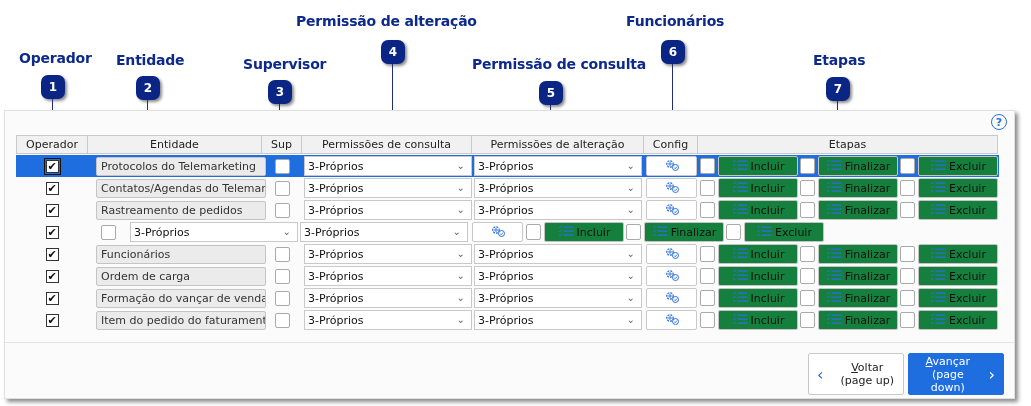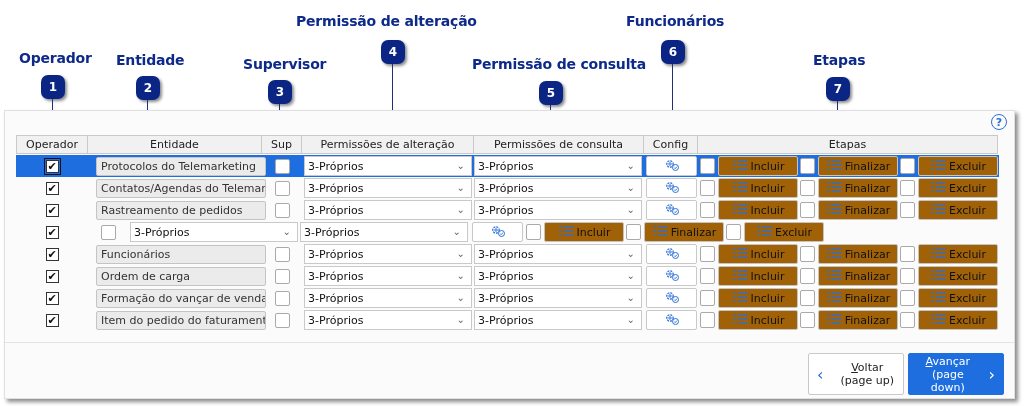--- a/index.html
+++ b/index.html
@@ -32,21 +32,21 @@
   .c-alt { width:172px; padding-left:2px; }
   .c-con { width:170px; }
   .select { height:20px; border:1px solid #c9c9c9; background:#fff; display:flex; align-items:center; padding-left:3px;
          font-size:11px; color:#111; position:relative;text-align:right; }
   .select .chev { position:absolute; right:6px; top:3px; color:#666; font-size:10px; }
   .c-cfg { width:54px; padding-left:2px; }
   .cfg-btn { width:51px; height:20px; border:1px solid #c9c9c9; background:#fff; border-radius:2px;
          display:flex; align-items:center; justify-content:center; }
   .stage { display:flex; align-items:center; }
   .stage .box { margin:0 3px 0 2px; width:15px; height:16px; }
-  .stage-btn { width:80px; height:20px; border:1px solid #c4c4c4; background:#a16207; border-radius:2px;
+  .stage-btn { width:80px; height:20px; border:1px solid #c4c4c4; background:#15803d; border-radius:2px;
          display:flex; align-items:center; justify-content:center; font-size:11px; color:#111; gap:3px; }
   .divider { position:absolute; left:5px; width:1009px; top:342px; height:1px; background:#e3e3e3; }
   .nav-btn { position:absolute; top:353px; height:42px; width:96px; border:1px solid #c9c9c9; border-radius:2px;
          display:flex; align-items:center; font-size:11px; line-height:13px; }
   .nav-btn .lbl { flex:1; text-align:center; }
   .nav-btn .arr { font-size:16px; padding:0 8px; }
   .u { text-decoration:underline; }
 </style>
 </head>
 <body>
@@ -79,22 +79,22 @@
 <div class="callout-badge" style="left:826px;top:77px;">7</div>
 <div class="callout-line" style="left:837px;top:101px;height:34px;"></div>
 
 <div class="panel"></div>
 <div class="help-icon">?</div>
 
 <div class="grid-header">
   <div class="hcell" style="width:72px;">Operador</div>
   <div class="hcell" style="width:174px;">Entidade</div>
   <div class="hcell" style="width:40px;">Sup</div>
+  <div class="hcell" style="width:170px;">Permissões de consulta</div>
   <div class="hcell" style="width:172px;">Permissões de alteração</div>
-  <div class="hcell" style="width:170px;">Permissões de consulta</div>
   <div class="hcell" style="width:54px;">Config</div>
   <div class="hcell" style="width:300px;">Etapas</div>
 </div>
 
 <div id="rows">
     <div class="row selected" style="top:155px;">
       <div class="c-op">
         <div class="chk focused">✔</div>
       </div>
       <div class="c-ent">

